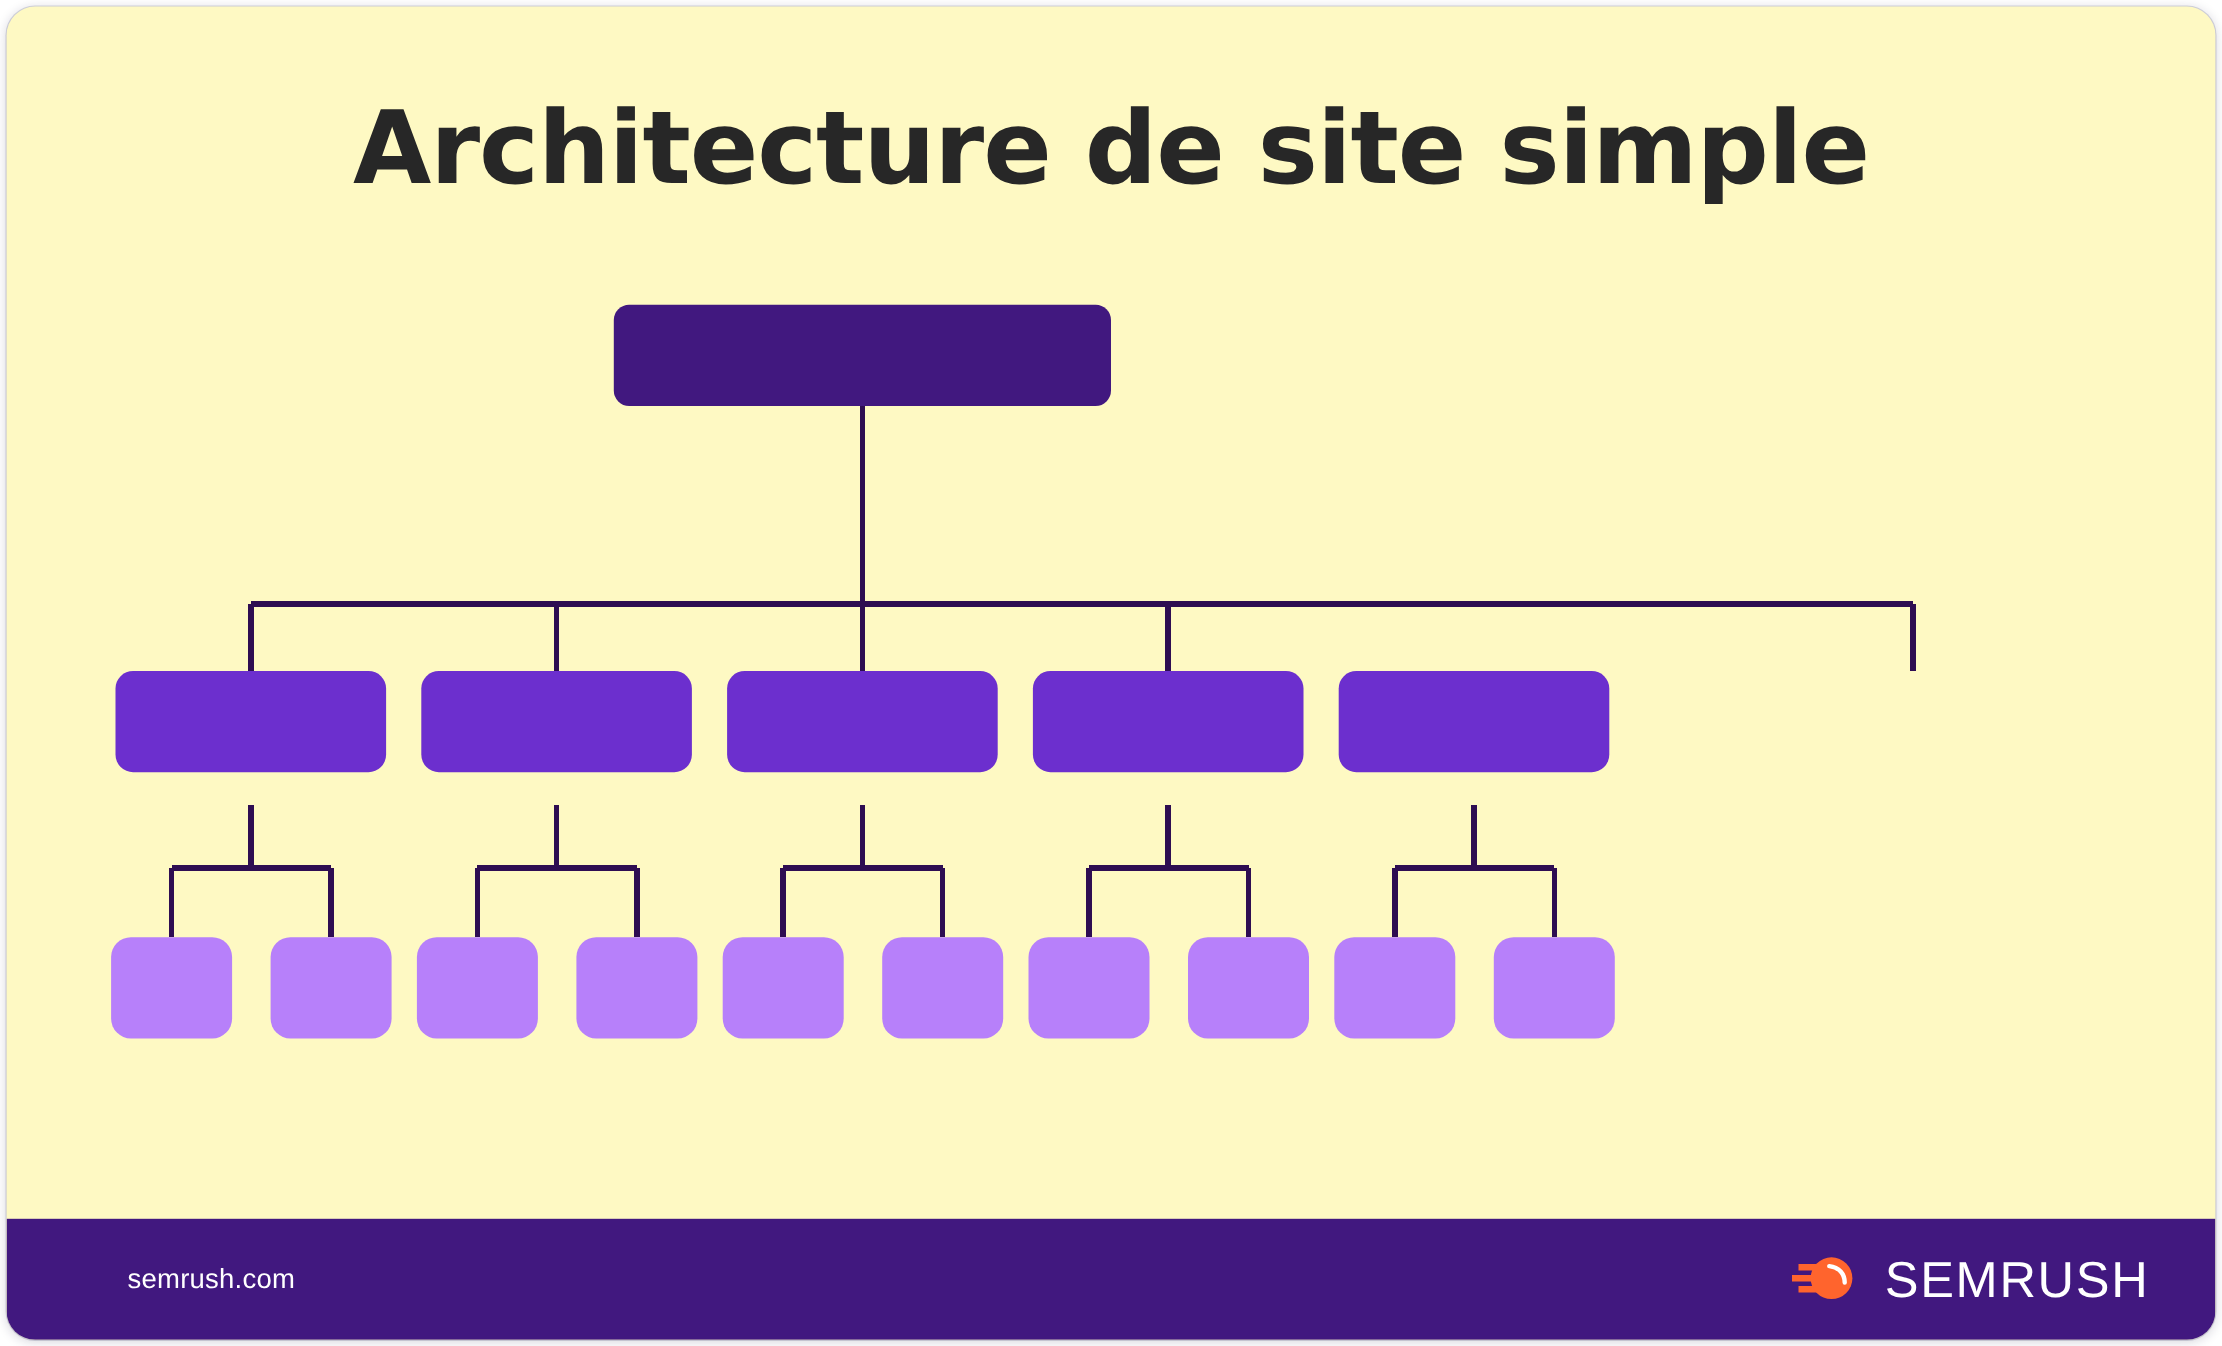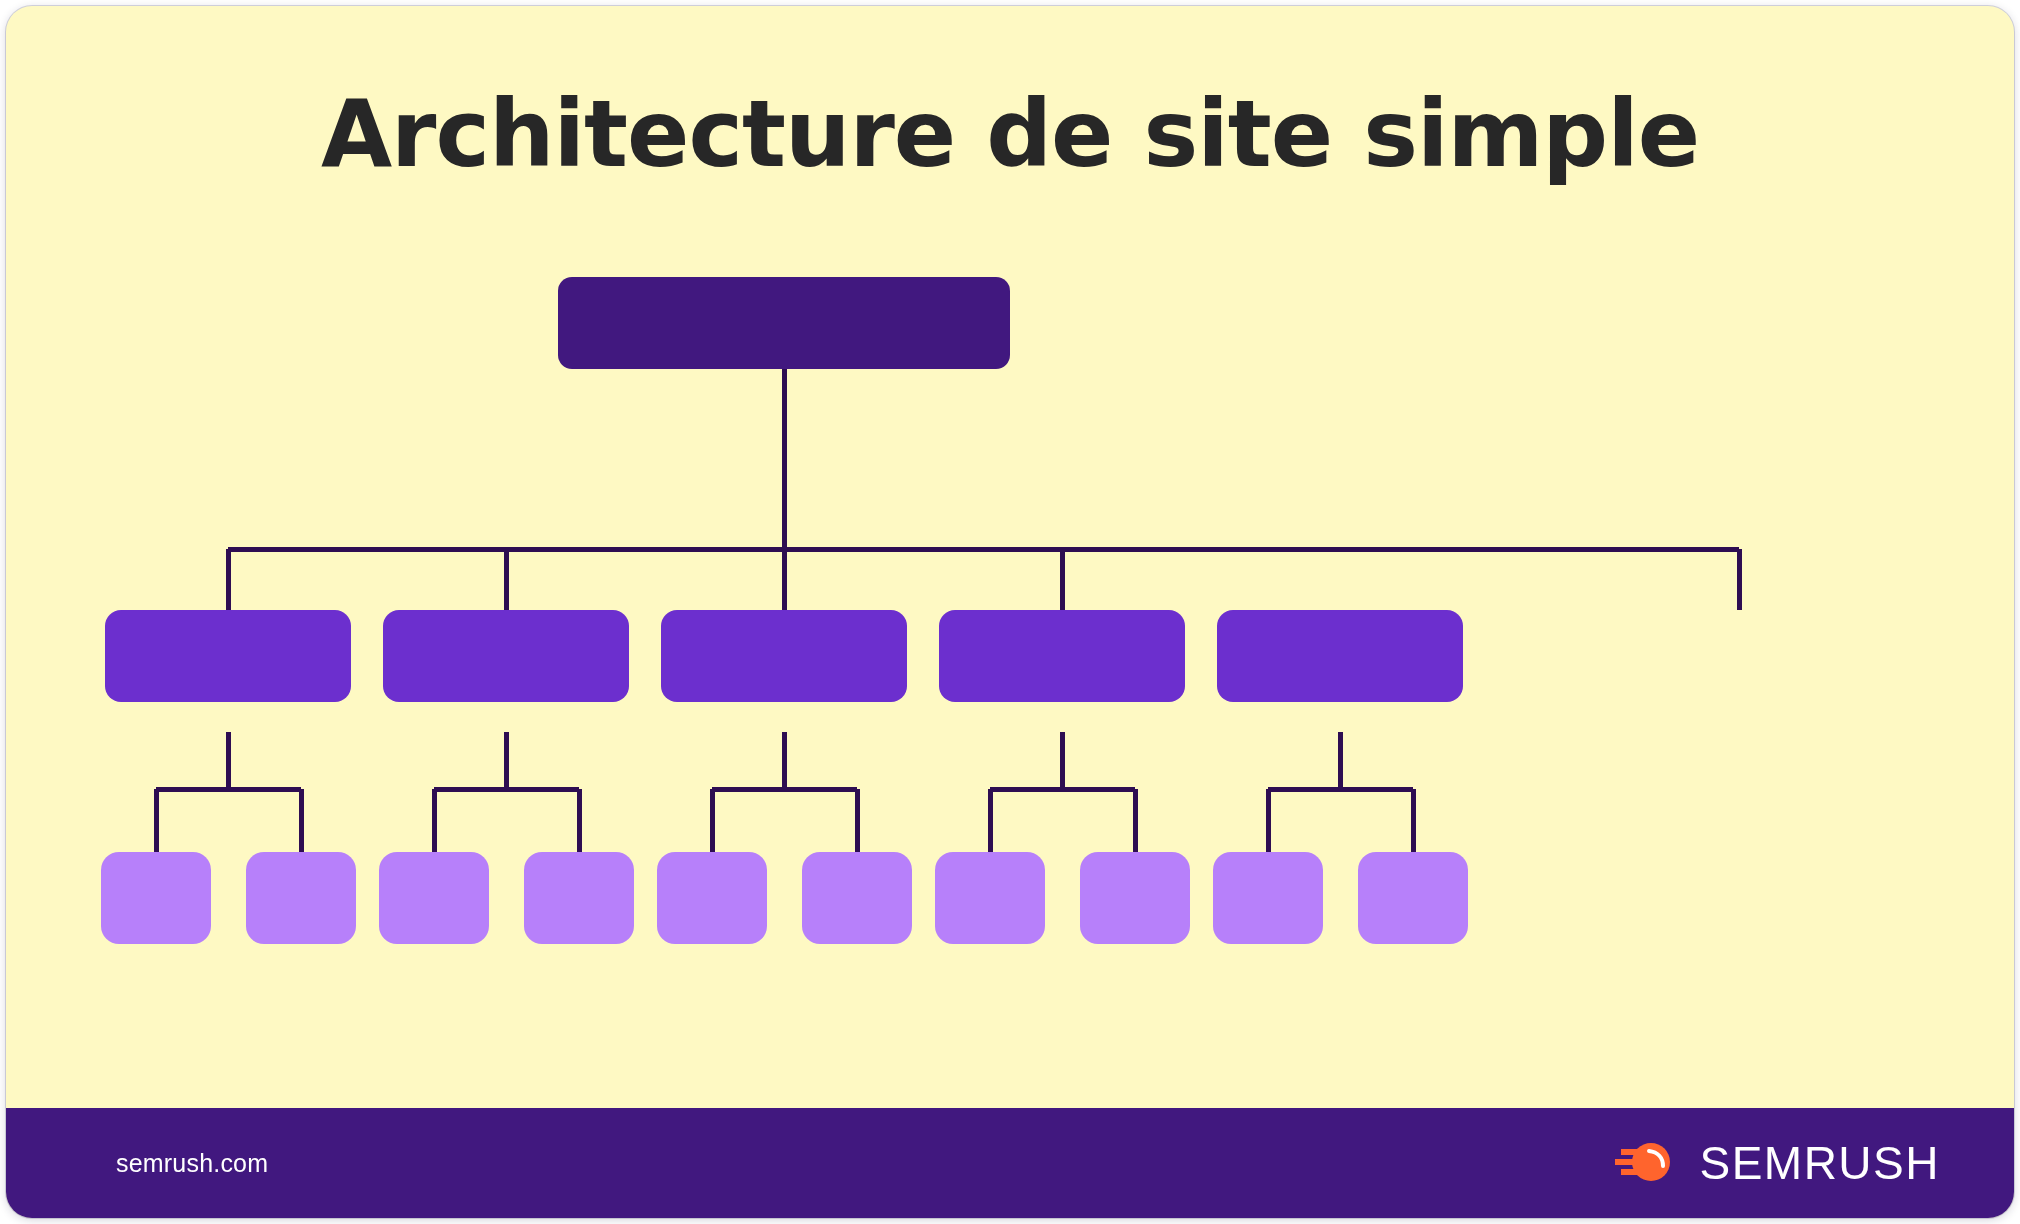--- a/index.html
+++ b/index.html
@@ -69,21 +69,21 @@
   
   #footer {
     position: absolute;
     left: 0;
     bottom: 0;
     width: 2008px;
     height: 110px;
     display: flex;
     align-items: center;
     justify-content: space-between;
-    padding: 0 58px 0 110px;
+    padding: 0 44px 0 110px;
     box-sizing: border-box;
     margin-top: 48px;
   }
   #footer-url {
     font-family: "Liberation Sans", sans-serif;
     font-size: 25px;
     color: #ffffff;
     letter-spacing: 0.2px;
   }
   #brand {

